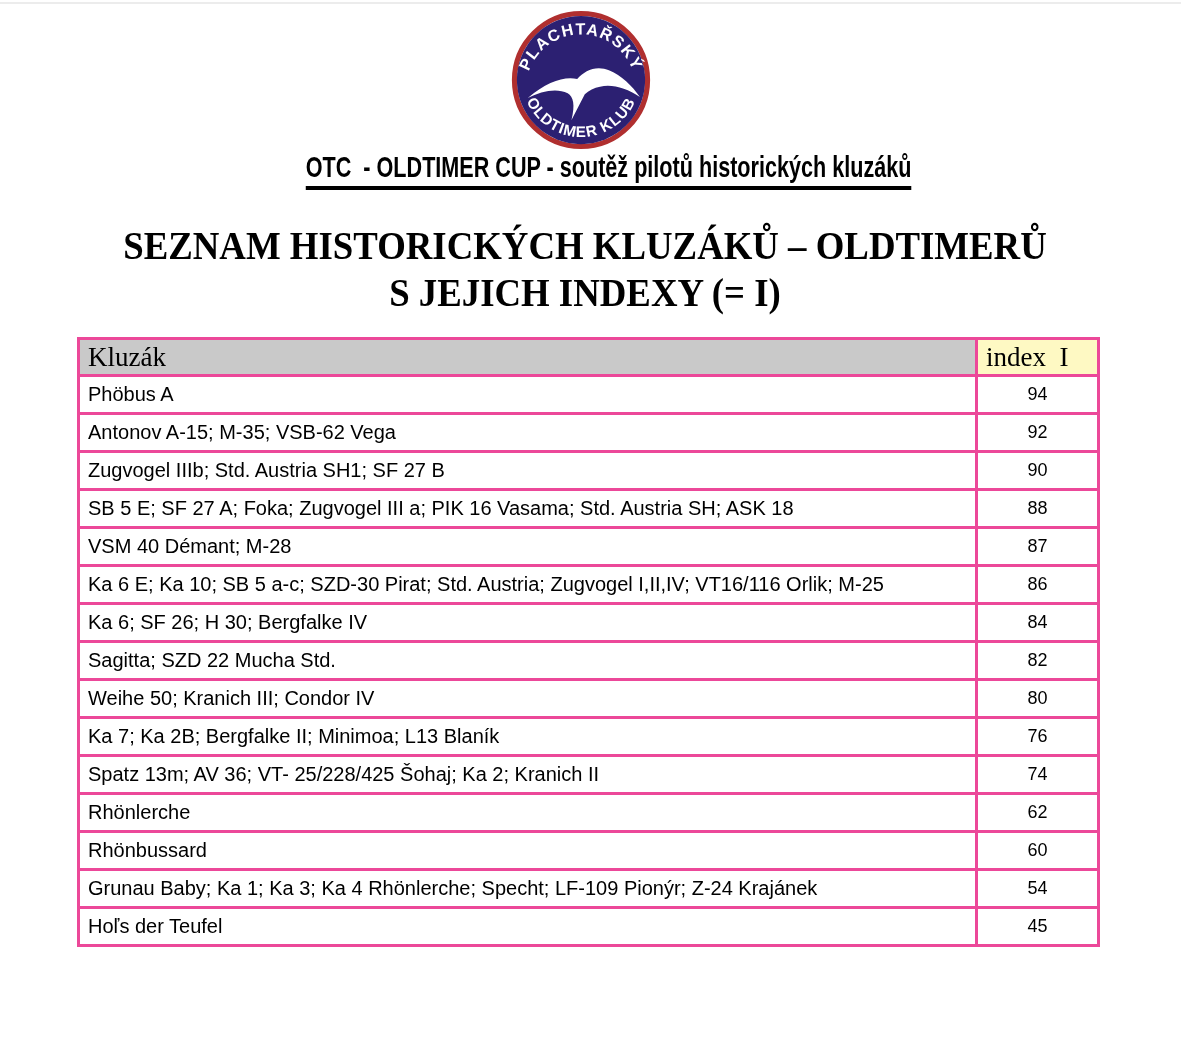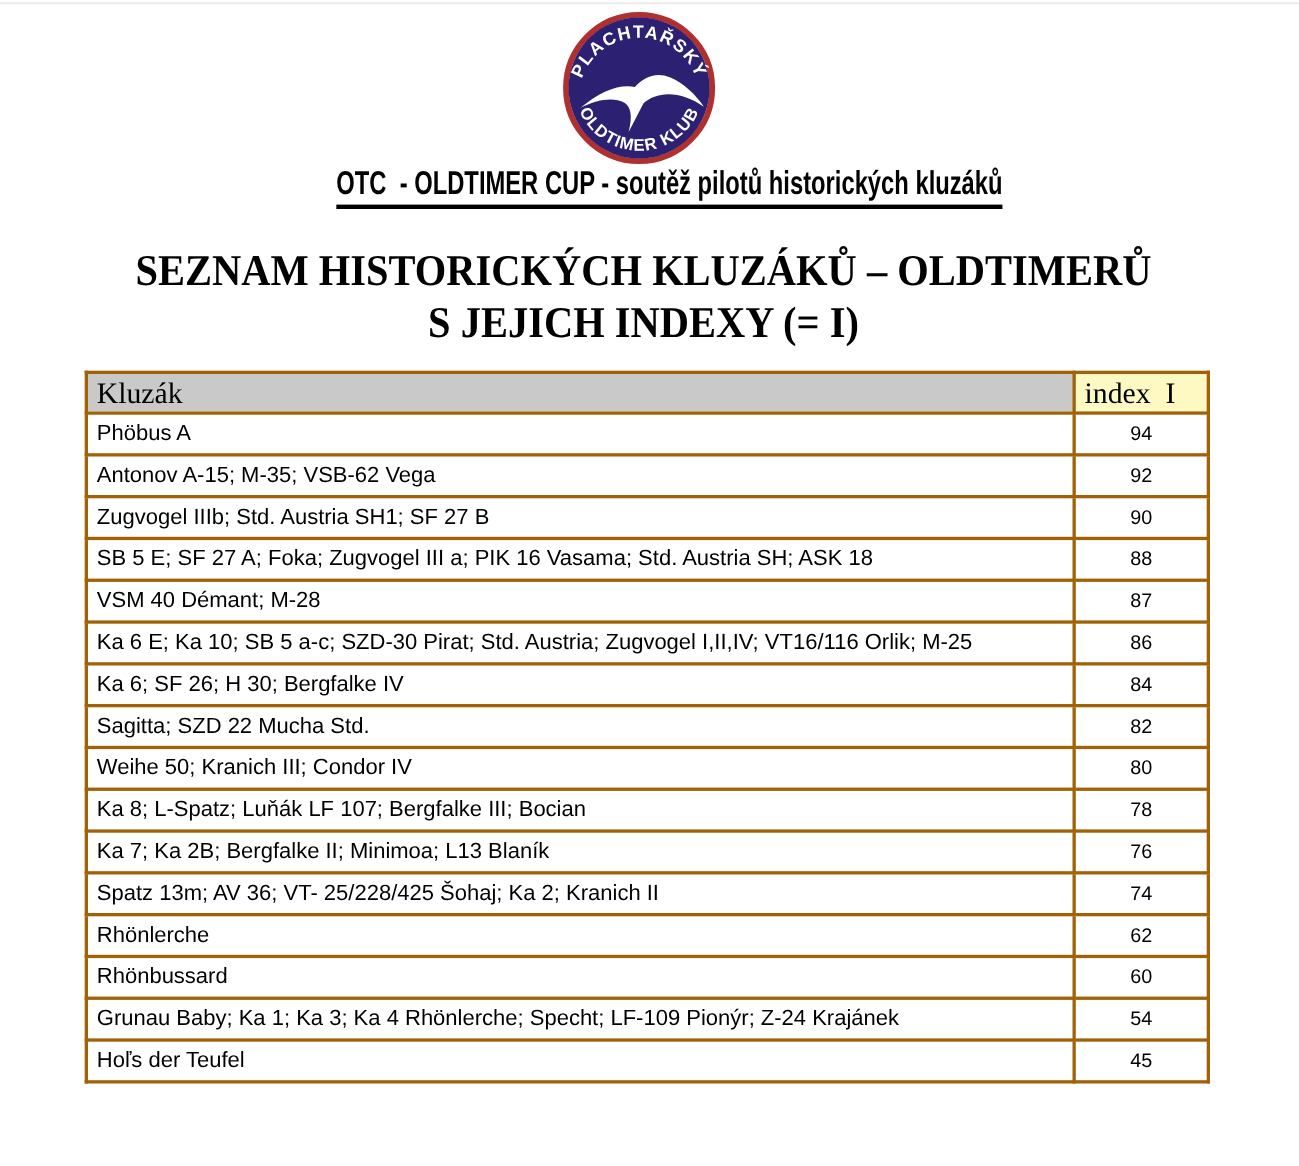--- a/index.html
+++ b/index.html
@@ -68,21 +68,21 @@
     top: 337px; left: 77px;
   }
   table.glider {
     border-collapse: collapse;
     table-layout: fixed;
     width: 1020px;
   }
   table.glider col.c-kluzak { width: 898px; }
   table.glider col.c-index  { width: 122px; }
   table.glider th, table.glider td {
-    border: 3px solid #a16207;
+    border: 3px solid #ec4899;
     overflow: hidden;
   }
   table.glider th {
     font-family: "Liberation Serif", serif;
     font-weight: normal;
     font-size: 27px;
     text-align: left;
     height: 32px;
     padding: 1px 10px 1px 8px;
     white-space: pre;
@@ -178,24 +178,20 @@
         </tr>
         <tr>
           <td class="c1">Sagitta; SZD 22 Mucha Std.</td>
           <td class="c2">82</td>
         </tr>
         <tr>
           <td class="c1">Weihe 50; Kranich III; Condor IV</td>
           <td class="c2">80</td>
         </tr>
         <tr>
-          <td class="c1">Ka 8; L-Spatz; Luňák LF 107; Bergfalke III; Bocian</td>
-          <td class="c2">78</td>
-        </tr>
-        <tr>
           <td class="c1">Ka 7; Ka 2B; Bergfalke II; Minimoa; L13 Blaník</td>
           <td class="c2">76</td>
         </tr>
         <tr>
           <td class="c1">Spatz 13m; AV 36; VT- 25/228/425 Šohaj; Ka 2; Kranich II</td>
           <td class="c2">74</td>
         </tr>
         <tr>
           <td class="c1">Rhönlerche</td>
           <td class="c2">62</td>

